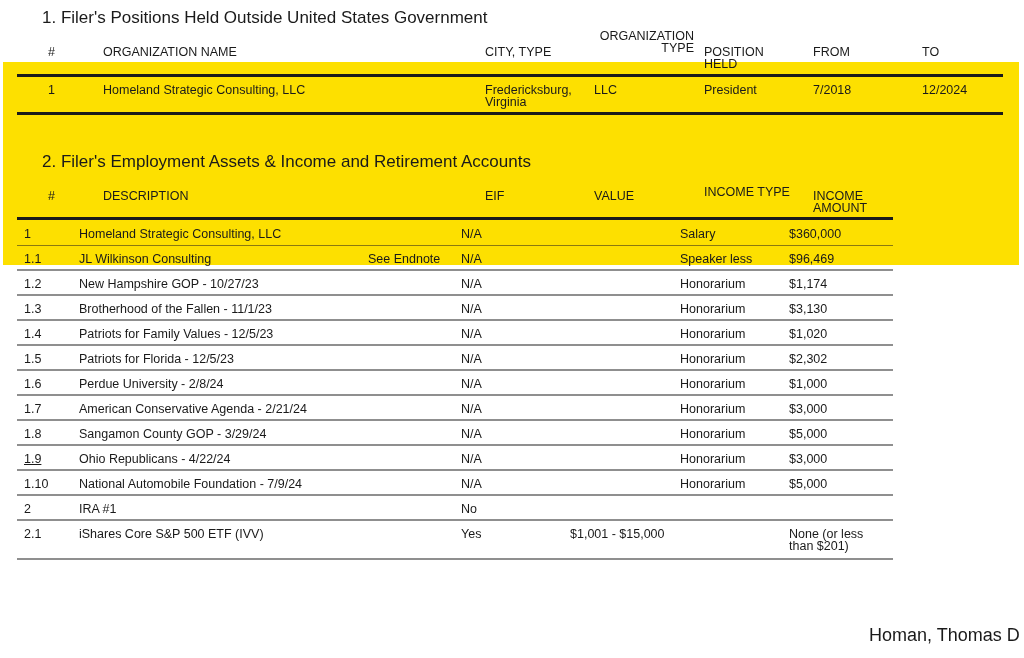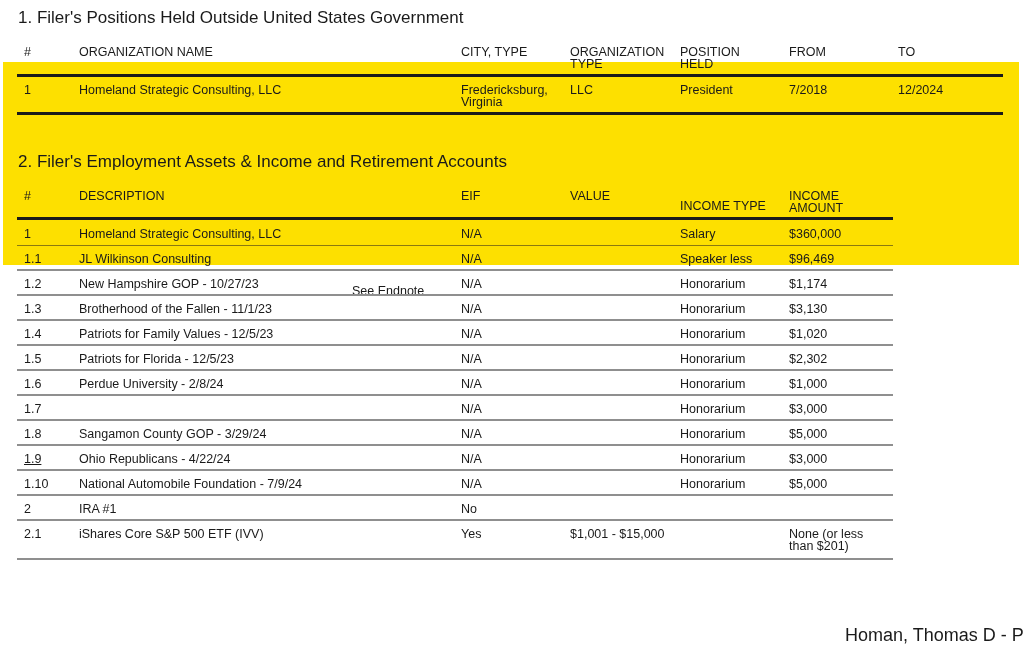--- a/index.html
+++ b/index.html
@@ -5,21 +5,21 @@
   html, body { margin:0; padding:0; }
   body {
     width:1024px; height:658px; position:relative; overflow:hidden;
     background:#ffffff; color:#1a1a1a;
     font-family:"Liberation Sans", sans-serif;
   }
   .highlight {
     position:absolute; left:3px; top:62px; width:1016px; height:203px;
     background:#fde000; z-index:0;
   }
-  .abs { position:absolute; z-index:1; }
+  .abs { position:absolute; z-index:1;margin-left:24px; }
   .sec-title { font-size:17px; color:#1a1a1a; white-space:nowrap; }
   .hdr { font-size:12.5px; line-height:12px; color:#1a1a1a; }
   .cell { font-size:12.5px; line-height:12px; color:#1a1a1a; white-space:nowrap; }
   .rule-thick { position:absolute; height:3px; background:#1a1a1a; z-index:1; }
   .rule-thin { position:absolute; height:2px; background:#8f8f8f; z-index:1; }
   .rule-thin.on-yellow { background:#8a7a10; height:1px; }
   .row { position:absolute; left:0; width:1024px; height:25px; z-index:1; }
   .row .cell { position:absolute; top:6px; }
   .footer { font-size:18px; white-space:nowrap; }
 </style>
@@ -27,21 +27,21 @@
 <body>
 
 <div class="highlight"></div>
 
 <div class="abs sec-title" style="left:18px; top:8px;">1. Filer's Positions Held Outside United States Government</div>
 
 <div>
   <div class="abs hdr" style="left:24px; top:46px;">#</div>
   <div class="abs hdr" style="left:79px; top:46px;">ORGANIZATION NAME</div>
   <div class="abs hdr" style="left:461px; top:46px;">CITY, TYPE</div>
-  <div class="abs hdr" style="left:570px; top:46px; width:100px;">ORGANIZATION TYPE</div>
+  <div class="abs hdr" style="left:570px; top:30px; width:100px;text-align:right;">ORGANIZATION TYPE</div>
   <div class="abs hdr" style="left:680px; top:46px; width:70px;">POSITION HELD</div>
   <div class="abs hdr" style="left:789px; top:46px;">FROM</div>
   <div class="abs hdr" style="left:898px; top:46px;">TO</div>
 
   <div class="rule-thick" style="left:17px; top:74px; width:986px;"></div>
 
   <div>
     <div class="abs cell" style="left:24px; top:84px;">1</div>
     <div class="abs cell" style="left:79px; top:84px;">Homeland Strategic Consulting, LLC</div>
     <div class="abs cell" style="left:461px; top:84px; width:95px; white-space:normal;">Fredericksburg, Virginia</div>
@@ -54,40 +54,40 @@
   <div class="rule-thick" style="left:17px; top:112px; width:986px;"></div>
 </div>
 
 <div class="abs sec-title" style="left:18px; top:152px;">2. Filer's Employment Assets &amp; Income and Retirement Accounts</div>
 
 <div>
   <div class="abs hdr" style="left:24px; top:190px;">#</div>
   <div class="abs hdr" style="left:79px; top:190px;">DESCRIPTION</div>
   <div class="abs hdr" style="left:461px; top:190px;">EIF</div>
   <div class="abs hdr" style="left:570px; top:190px;">VALUE</div>
-  <div class="abs hdr" style="left:680px; top:200px;text-align:center;">INCOME TYPE</div>
+  <div class="abs hdr" style="left:680px; top:186px;text-align:center;">INCOME TYPE</div>
   <div class="abs hdr" style="left:789px; top:190px; width:70px;">INCOME AMOUNT</div>
 
   <div class="rule-thick" style="left:17px; top:217px; width:876px;"></div>
 
   <div class="row" style="top:222px;">
     <div class="cell" style="left:24px;">1</div>
     <div class="cell" style="left:79px;">Homeland Strategic Consulting, LLC</div>
     <div class="cell" style="left:352px;"></div>
     <div class="cell" style="left:461px;">N/A</div>
     <div class="cell" style="left:570px;"></div>
     <div class="cell" style="left:680px;">Salary</div>
     <div class="cell" style="left:789px;">$360,000</div>
   </div>
   <div class="rule-thin on-yellow" style="left:17px; top:245px; width:876px;"></div>
 
   <div class="row" style="top:247px;">
     <div class="cell" style="left:24px;">1.1</div>
     <div class="cell" style="left:79px;">JL Wilkinson Consulting</div>
-    <div class="cell" style="left:352px;margin-top:32px;">See Endnote</div>
+    <div class="cell" style="left:368px;">See Endnote</div>
     <div class="cell" style="left:461px;">N/A</div>
     <div class="cell" style="left:570px;"></div>
     <div class="cell" style="left:680px;">Speaker less</div>
     <div class="cell" style="left:789px;">$96,469</div>
   </div>
   <div class="rule-thin" style="left:17px; top:269px; width:876px;"></div>
 
   <div class="row" style="top:272px;">
     <div class="cell" style="left:24px;">1.2</div>
     <div class="cell" style="left:79px;">New Hampshire GOP - 10/27/23</div>
@@ -133,20 +133,21 @@
     <div class="cell" style="left:79px;">Perdue University - 2/8/24</div>
     <div class="cell" style="left:461px;">N/A</div>
     <div class="cell" style="left:570px;"></div>
     <div class="cell" style="left:680px;">Honorarium</div>
     <div class="cell" style="left:789px;">$1,000</div>
   </div>
   <div class="rule-thin" style="left:17px; top:394px; width:876px;"></div>
 
   <div class="row" style="top:397px;">
     <div class="cell" style="left:24px;">1.7</div>
+    <div class="cell" style="left:79px;">American Conservative Agenda - 2/21/24</div>
     <div class="cell" style="left:461px;">N/A</div>
     <div class="cell" style="left:570px;"></div>
     <div class="cell" style="left:680px;">Honorarium</div>
     <div class="cell" style="left:789px;">$3,000</div>
   </div>
   <div class="rule-thin" style="left:17px; top:419px; width:876px;"></div>
 
   <div class="row" style="top:422px;">
     <div class="cell" style="left:24px;">1.8</div>
     <div class="cell" style="left:79px;">Sangamon County GOP - 3/29/24</div>

